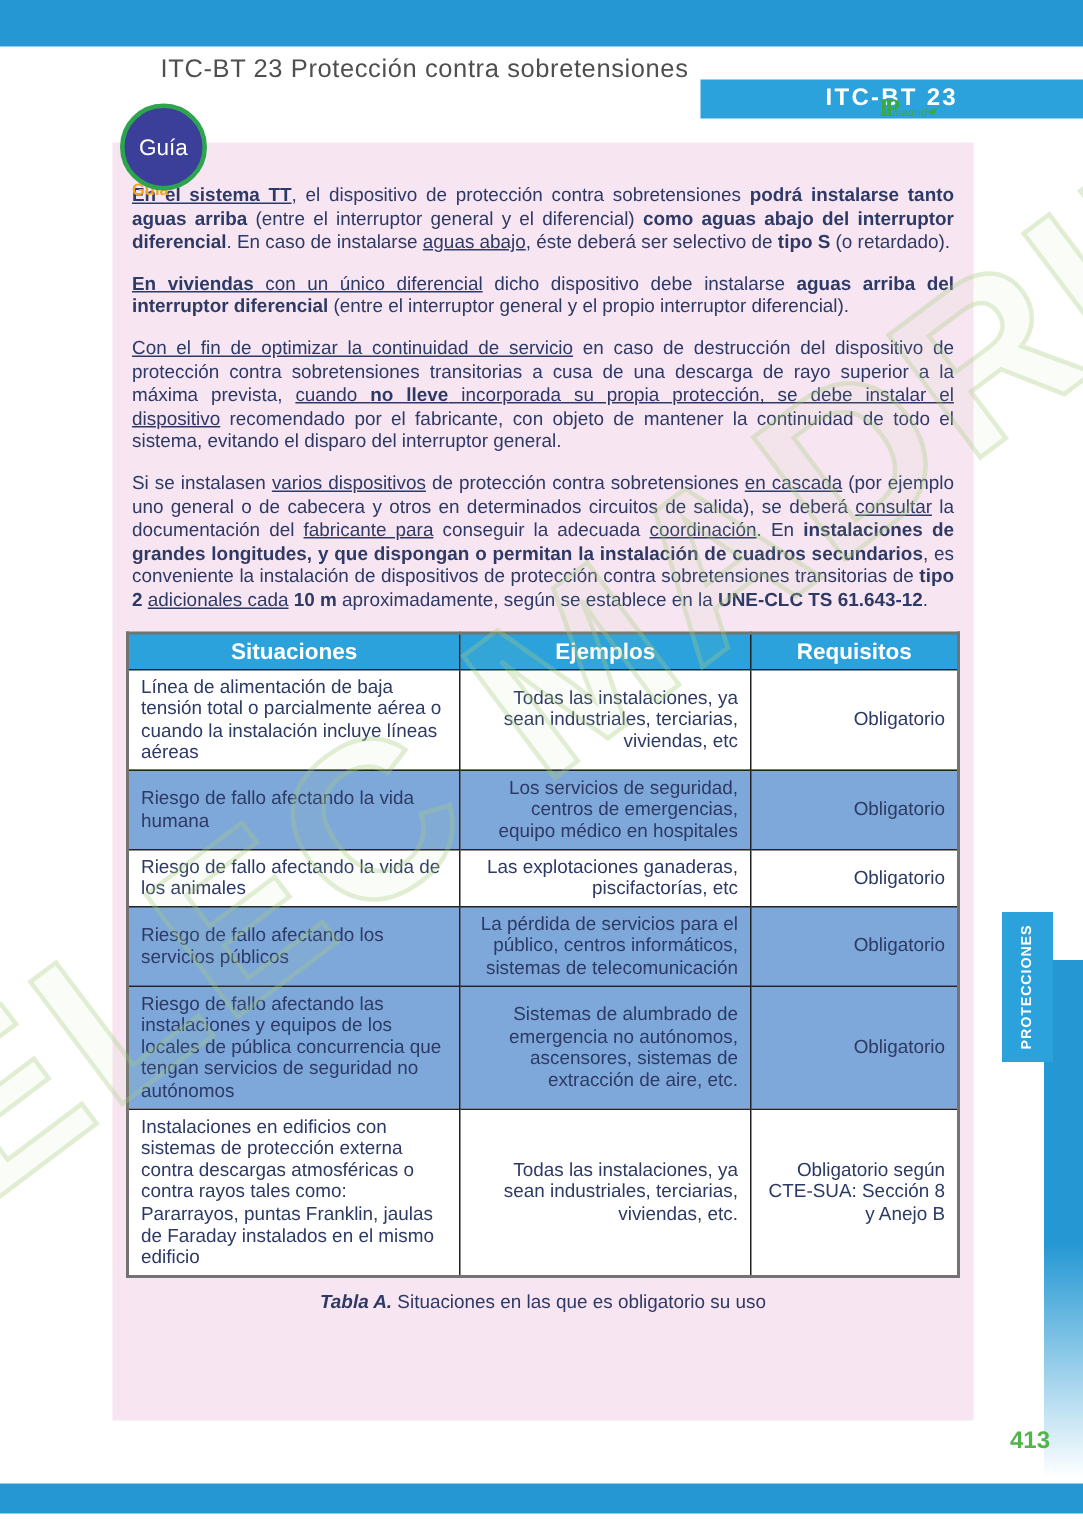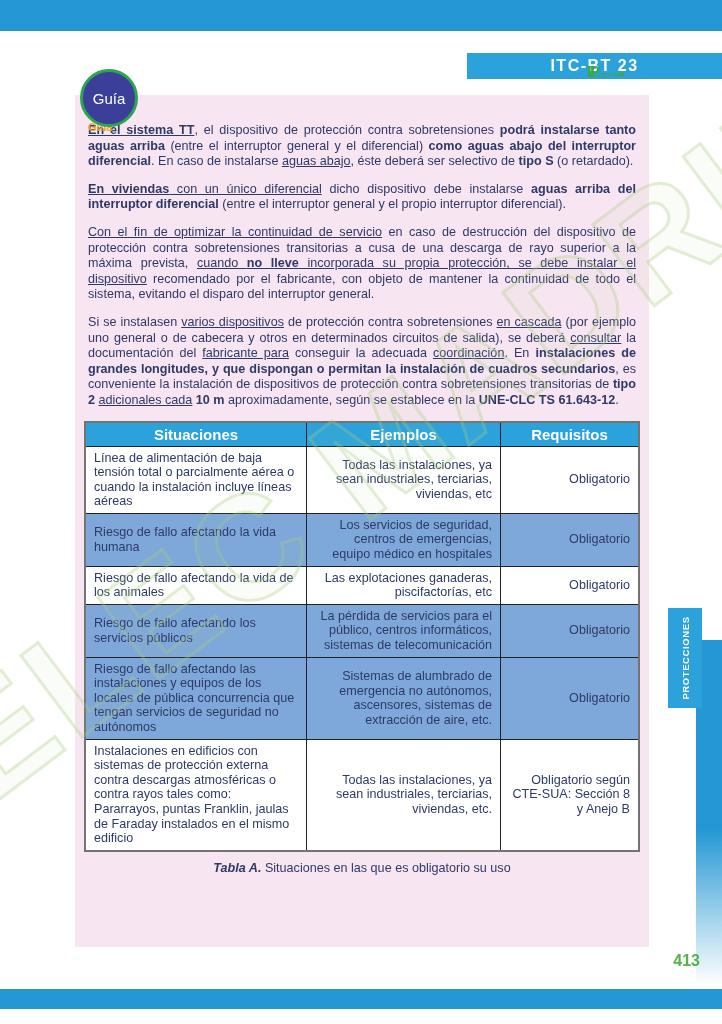--- a/index.html
+++ b/index.html
@@ -114,20 +114,21 @@
     opacity:.4; z-index:5; pointer-events:none;
   }
 </style>
 </head>
 <body>
 
 <div class="page" style="--accent: #2598d4; --accent-light: #2ba2dc; --panel: #f7e5f2; --rowshade: #7ea8da; --ink: #2e3a66; --green: #54b44c;">
 
   <div class="top-bar"></div>
 
+  <div class="doc-title">ITC-BT 23 Protección contra sobretensiones</div>
   <div class="itc-badge">ITC-BT 23</div>
 
   <div class="publisher-logo">
     <span class="mark">IP</span><span class="word">madrid</span><span class="leaf"></span>
   </div>
 
   <div class="guia-clip">Guía</div>
   <div class="guia-badge">Guía</div>
 
   <div class="guide-panel">

